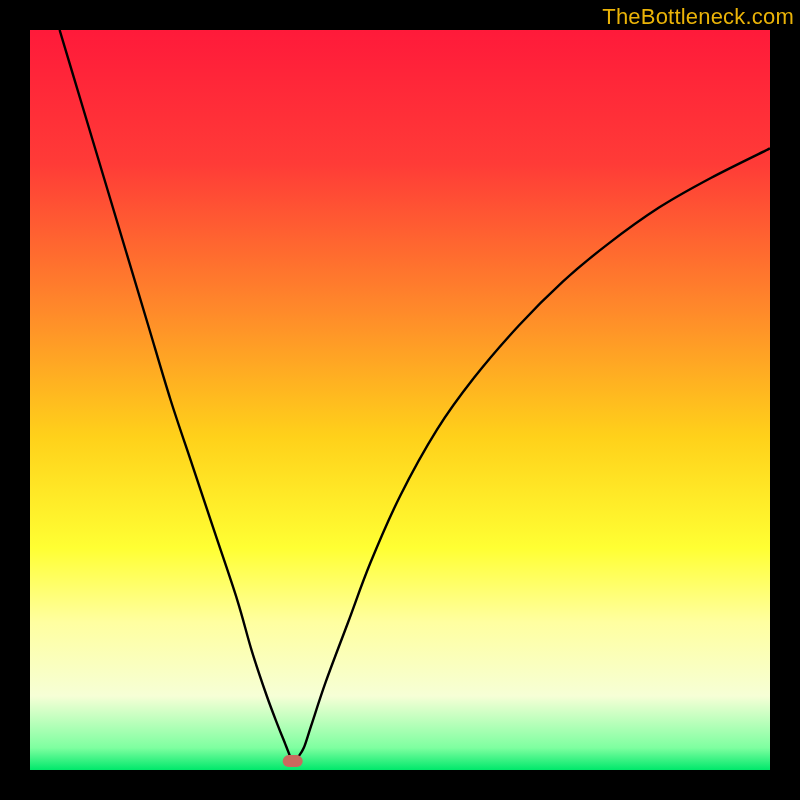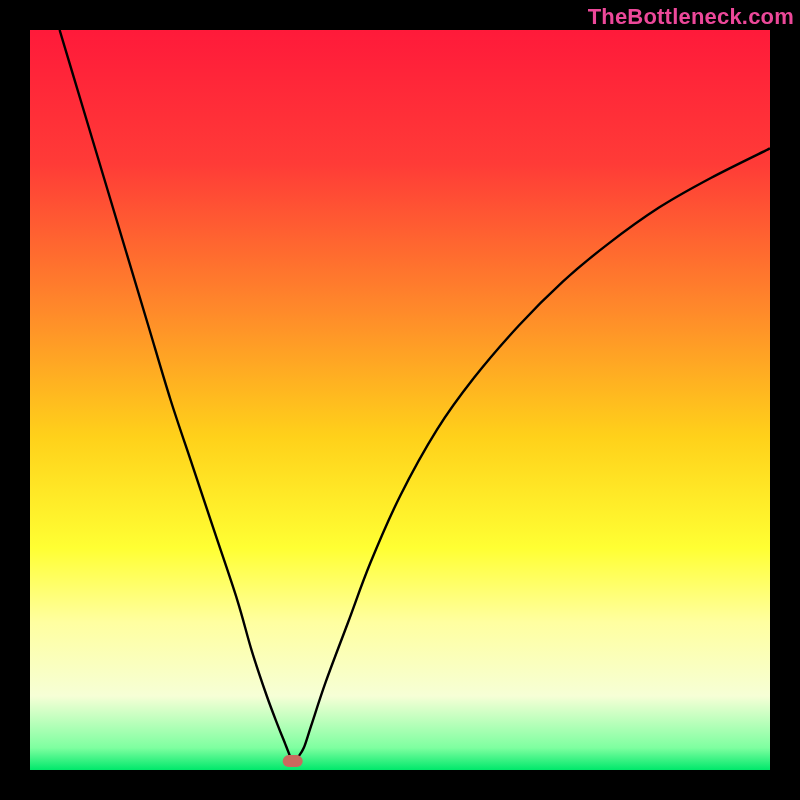--- a/index.html
+++ b/index.html
@@ -22,23 +22,23 @@
     left: 30px;
     top: 30px;
     width: 740px;
     height: 740px;
     overflow: hidden;
   }
   .watermark {
     position: absolute;
     top: 4px;
     right: 6px;
-    color: #ec4899;
+    color: #eab308;
     font-size: 22px;
-    font-weight: 700;
+    font-weight: 400;
     letter-spacing: 0.2px;
     pointer-events: none;
   }
   svg { display: block; }
 </style>
 </head>
 <body>
 
 <div class="frame">
   <div class="plot">

